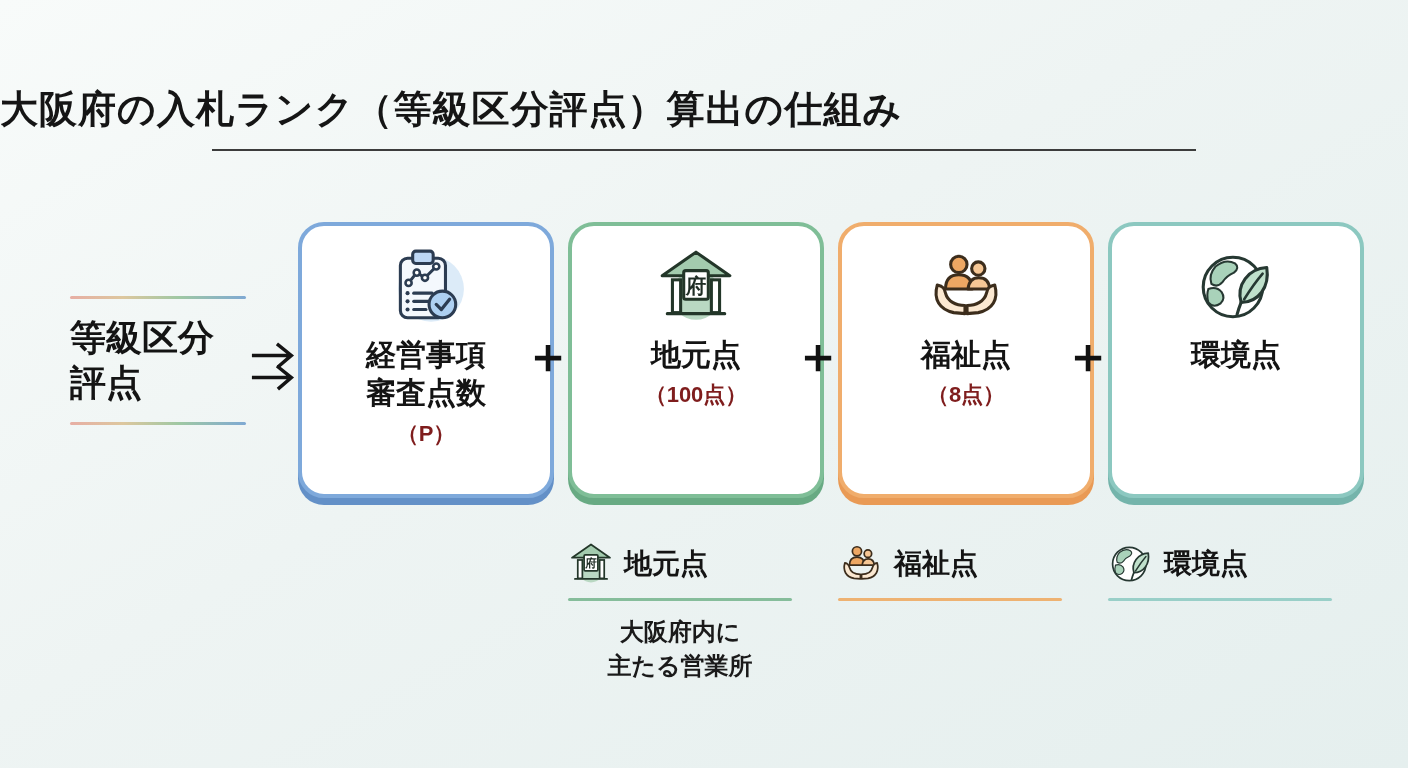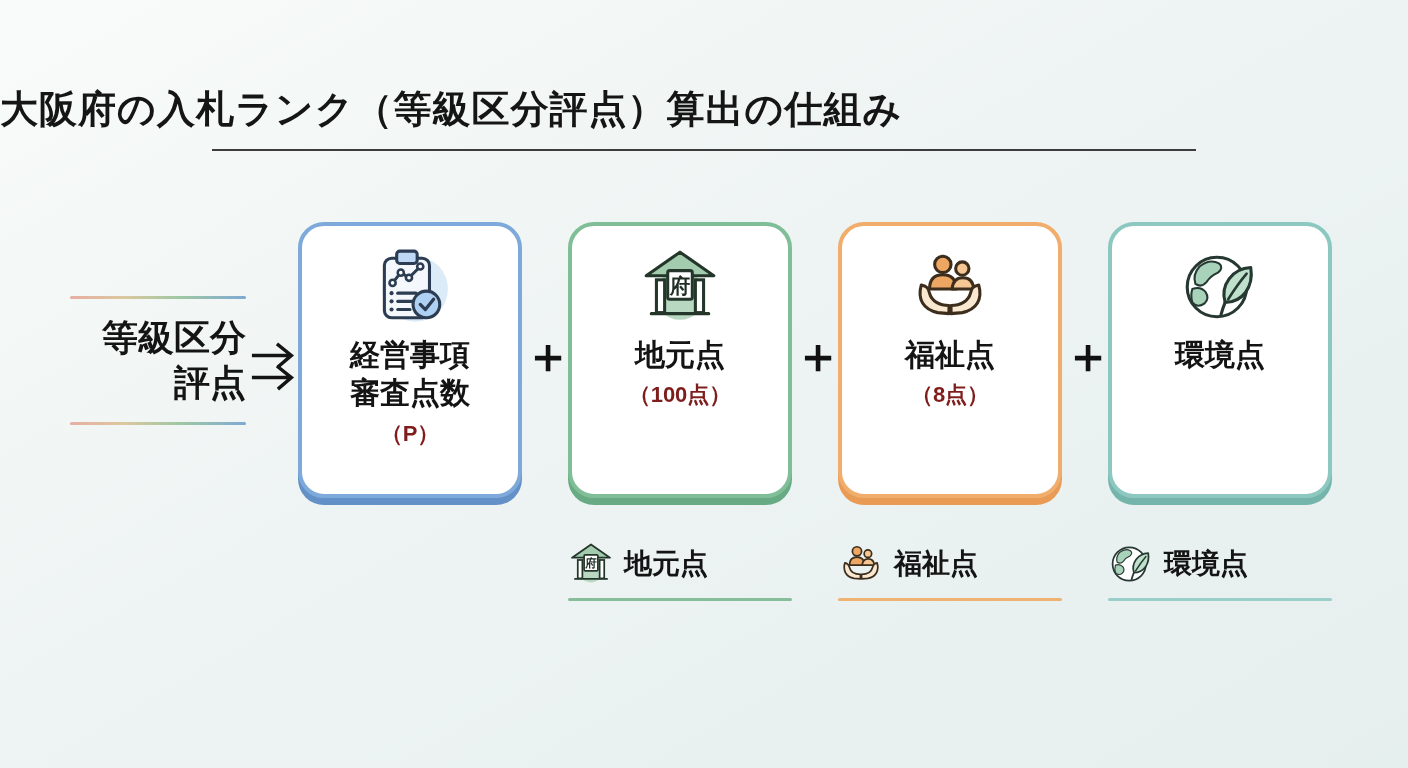--- a/index.html
+++ b/index.html
@@ -18,27 +18,27 @@
     position:absolute; top:149px; left:212px; width:984px; height:2px;
     background:#3c3c3c;
   }
   
   .result-block{ position:absolute; left:70px; top:296px; width:176px; }
   .grad-line{
     height:3px; border-radius:2px;
     background:linear-gradient(90deg,#e7aea4 0%,#ddc79e 30%,#9fc8a3 62%,#7fa9d3 100%);
   }
   .result-text{
-    font-size:36px; font-weight:900; line-height:1.26; text-align:right;
+    font-size:36px; font-weight:900; line-height:1.26; text-align:left;
     white-space:pre-line; margin:16px 0; color:#141414;
   }
   .arrow-wrap{ position:absolute; left:250px; top:336px; width:50px; height:60px; }
   
   .card{
-    position:absolute; top:222px; width:224px; height:276px;
+    position:absolute; top:222px; width:256px; height:276px;
     background:#ffffff; border-radius:26px;
     display:flex; flex-direction:column; align-items:center; padding-top:20px;
   }
   .card-blue  { left:298px;  border:4px solid #7ea9db; box-shadow:0 7px 0 #6390c7; }
   .card-green { left:568px;  border:4px solid #7fbe97; box-shadow:0 7px 0 #68aa83; }
   .card-orange{ left:838px;  border:4px solid #f0ad6c; box-shadow:0 7px 0 #e99a55; }
   .card-teal  { left:1108px; border:4px solid #8cc8c0; box-shadow:0 7px 0 #74b4ab; }
   .card-icon{ width:82px; height:82px; margin-bottom:8px; }
   .card-title{
     font-size:30px; font-weight:900; line-height:1.28; text-align:center;
@@ -175,20 +175,22 @@
   </div>
 
   <div class="legend legend-1">
     <div class="legend-header">
       <svg class="legend-icon">
           <use href="#icon-building"></use>
         </svg>
       <div class="legend-label">地元点</div>
     </div>
     <div class="legend-underline ul-green"></div>
+    <div class="legend-desc">大阪府内に
+主たる営業所</div>
   </div>
 
   <div class="legend legend-2">
     <div class="legend-header">
       <svg class="legend-icon">
           <use href="#icon-hands"></use>
         </svg>
       <div class="legend-label">福祉点</div>
     </div>
     <div class="legend-underline ul-orange"></div>

